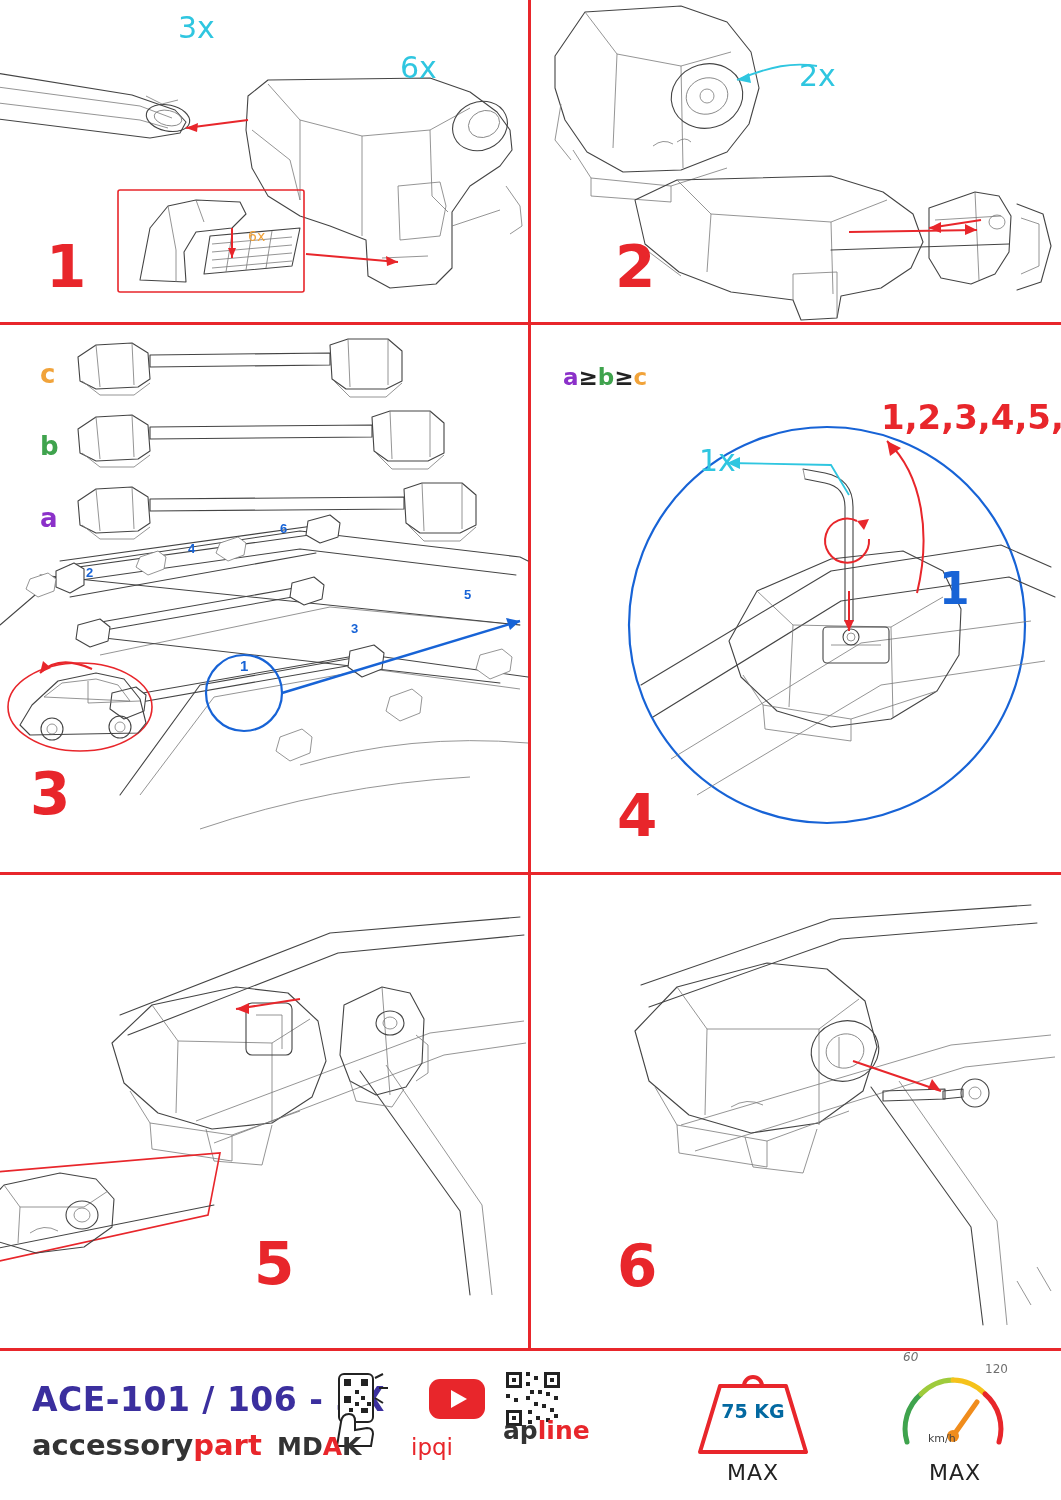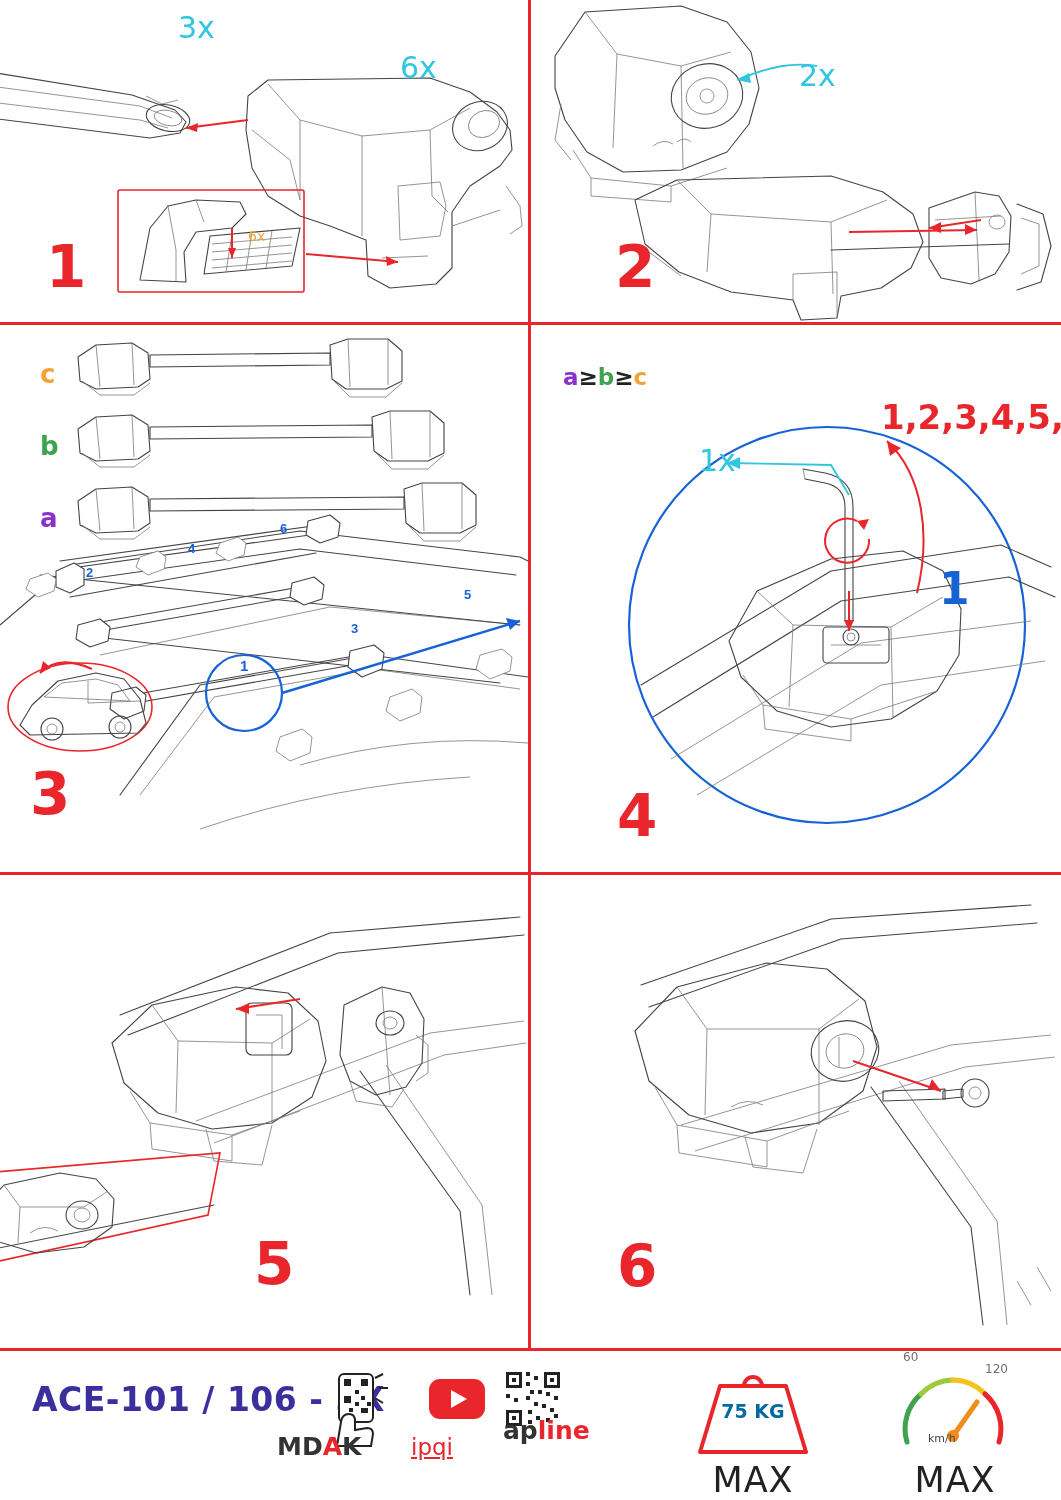--- a/index.html
+++ b/index.html
@@ -122,21 +122,20 @@
     font-weight: bold;
     color: #333;
   }
   .brand-mdak .hl { color: #e8262b; }
   .brand-ipqi {
     position: absolute;
     left: 411px; top: 84px;
     font-family: "DejaVu Sans", sans-serif;
     font-size: 23px;
     color: #e8262b;
-    text-decoration: underline;
   }
   .brand-apline {
     position: absolute;
     left: 503px; top: 66px;
     font-family: "DejaVu Sans", sans-serif;
     font-size: 25px;
     font-weight: bold;
     color: #333;
   }
   .brand-apline .hl { color: #e8262b; }
@@ -146,21 +145,21 @@
     width: 96px;
     text-align: center;
     color: #0369a1;
     font-family: "DejaVu Sans", sans-serif;
     font-size: 19px;
     font-weight: bold;
   }
   .max-label {
     position: absolute;
     font-family: "DejaVu Sans", sans-serif;
-    font-size: 35px;
+    font-size: 22px;
     color: #222;
     letter-spacing: 1px;
   }
   .speed-small {
     position: absolute;
     font-family: "DejaVu Sans", sans-serif;
     font-size: 12px;
     color: #6f6f6f;
   }
   .kmh {
@@ -512,20 +511,23 @@
       </g>
       <path class="arrow-red" d="M322 186 L410 216"></path>
       <path d="M410 216 l-13 -2 l4 -10 z" fill="#e8262b"></path>
     </svg>
     <div class="stepnum" style="left:86px; top:362px;">6</div>
   </div>
 
   <div id="footer">
     <div class="product-code">ACE-101 / 106 - 3X</div>
 
+    <div class="brand-accessory">
+      <span class="w1">accessory</span><span class="w2">part</span>
+    </div>
 
     <svg style="position:absolute; left:327px; top:22px;" width="66" height="78" viewBox="0 0 66 78">
       <rect x="12" y="2" width="34" height="48" rx="5" fill="#fff" stroke="#222" stroke-width="2"></rect>
       <g fill="#222">
         <rect x="17" y="7" width="7" height="7"></rect>
           <rect x="34" y="7" width="7" height="7"></rect>
         <rect x="17" y="24" width="7" height="7"></rect>
           <rect x="28" y="18" width="4" height="4"></rect>
         <rect x="34" y="24" width="4" height="4"></rect>
           <rect x="40" y="30" width="4" height="4"></rect>
@@ -593,19 +595,19 @@
     <div class="max-label" style="left:705px; top:110px; width:96px; text-align:center;">MAX</div>
 
     <svg style="position:absolute; left:895px; top:8px;" width="116" height="100" viewBox="0 0 116 100">
       <path d="M12 84 A 46 46 0 0 1 26 36" fill="none" stroke="#3fa34d" stroke-width="5" stroke-linecap="round"></path>
       <path d="M26 36 A 46 46 0 0 1 58 22" fill="none" stroke="#9ecb3c" stroke-width="5" stroke-linecap="round"></path>
       <path d="M58 22 A 46 46 0 0 1 90 36" fill="none" stroke="#f5c21b" stroke-width="5" stroke-linecap="round"></path>
       <path d="M90 36 A 46 46 0 0 1 104 84" fill="none" stroke="#e8262b" stroke-width="5" stroke-linecap="round"></path>
       <path d="M58 78 L82 44" stroke="#f08c1c" stroke-width="5" stroke-linecap="round"></path>
       <circle cx="58" cy="78" r="6" fill="#f08c1c"></circle>
     </svg>
-    <div class="speed-small" style="left:903px; top:0px;">60</div>
+    <div class="speed-small" style="left:903px; top:0px;font-style:italic;">60</div>
     <div class="speed-small" style="left:985px; top:12px;">120</div>
     <div class="kmh" style="left:928px; top:82px;">km/h</div>
     <div class="max-label" style="left:900px; top:110px; width:110px; text-align:center;">MAX</div>
   </div>
 
 </div>
 
 </body></html>

